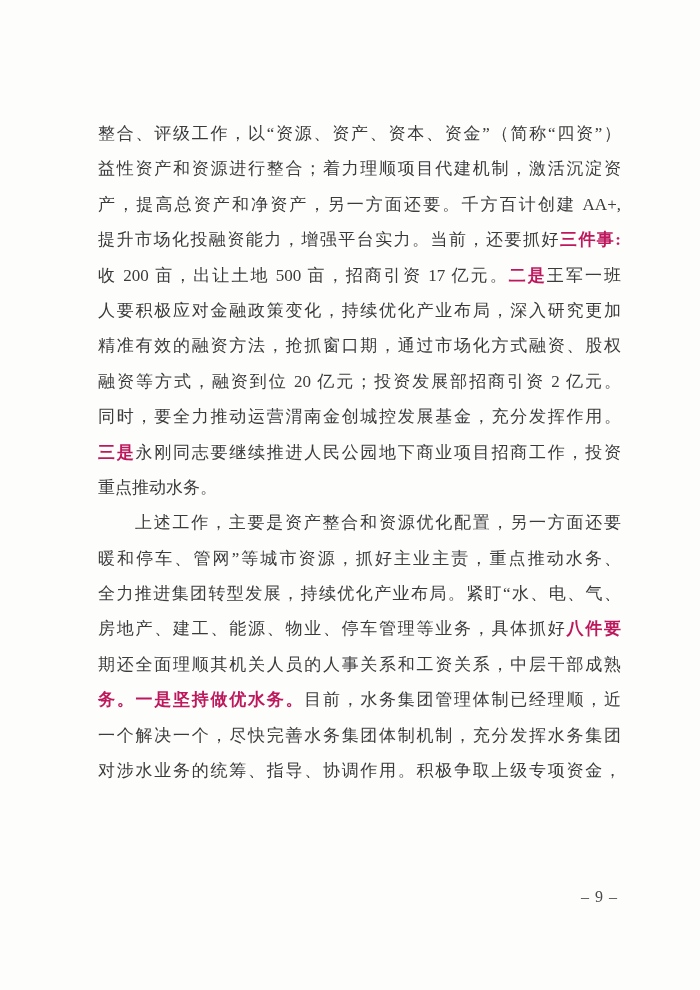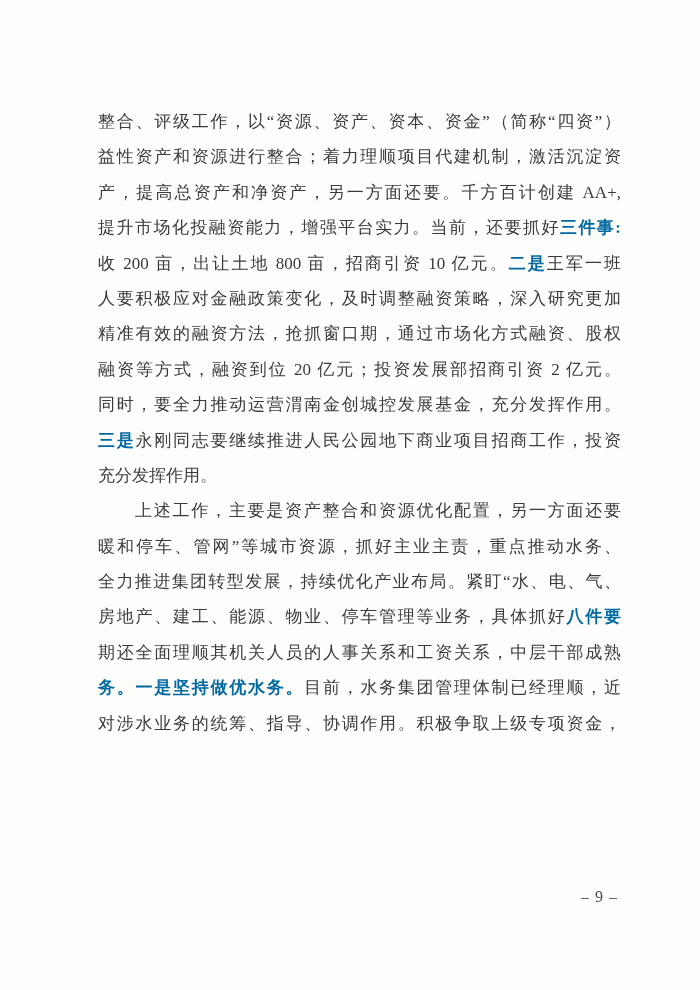--- a/index.html
+++ b/index.html
@@ -11,21 +11,21 @@
     position: relative;
     width: 700px;
     height: 990px;
     background: #fdfdfc;
     overflow: hidden;
     font-family: "Liberation Serif", serif;
   }
   .textblock {
     position: absolute;
     left: 98px;
-    top: 104px;
+    top: 116px;
     width: 523px;
     font-size: 17px;
     line-height: 35.4px;
     color: #3b3b3b;
     letter-spacing: 0;
   }
   .line {
     text-align: justify;
     text-align-last: justify;
     height: 35.4px;
@@ -35,49 +35,50 @@
     text-align-last: left;
   }
   .line.indent {
     padding-left: 37px;
   }
   .seg {
     font-weight: 400;
   }
   .seg.bold {
     font-weight: 700;
-    color: #0369a1;
+    color: #be185d;
   }
   .footer {
     position: absolute;
     top: 888px;
     right: 82px;
     font-size: 16px;
     color: #4a4a4a;
     letter-spacing: 1px;
   }
 </style>
 </head>
 <body>
 
 <div class="page">
   <div class="textblock">
       <div class="line"><span class="seg">整合、评级工作，以“资源、资产、资本、资金”（简称“四资”）</span></div>
       <div class="line"><span class="seg">益性资产和资源进行整合；着力理顺项目代建机制，激活沉淀资</span></div>
       <div class="line"><span class="seg">产，提高总资产和净资产，另一方面还要。千方百计创建 AA+,</span></div>
       <div class="line"><span class="seg">提升市场化投融资能力，增强平台实力。当前，还要抓好</span><span class="seg bold">三件事:</span></div>
-      <div class="line"><span class="seg">收 200 亩，出让土地 800 亩，招商引资 10 亿元。</span><span class="seg bold">二是</span><span class="seg">王军一班</span></div>
-      <div class="line"><span class="seg">人要积极应对金融政策变化，及时调整融资策略，深入研究更加</span></div>
+      <div class="line"><span class="seg">收 200 亩，出让土地 500 亩，招商引资 17 亿元。</span><span class="seg bold">二是</span><span class="seg">王军一班</span></div>
+      <div class="line"><span class="seg">人要积极应对金融政策变化，持续优化产业布局，深入研究更加</span></div>
       <div class="line"><span class="seg">精准有效的融资方法，抢抓窗口期，通过市场化方式融资、股权</span></div>
       <div class="line"><span class="seg">融资等方式，融资到位 20 亿元；投资发展部招商引资 2 亿元。</span></div>
       <div class="line"><span class="seg">同时，要全力推动运营渭南金创城控发展基金，充分发挥作用。</span></div>
       <div class="line"><span class="seg bold">三是</span><span class="seg">永刚同志要继续推进人民公园地下商业项目招商工作，投资</span></div>
-      <div class="line end"><span class="seg">充分发挥作用。</span></div>
+      <div class="line end"><span class="seg">重点推动水务。</span></div>
       <div class="line indent"><span class="seg">上述工作，主要是资产整合和资源优化配置，另一方面还要</span></div>
       <div class="line"><span class="seg">暖和停车、管网”等城市资源，抓好主业主责，重点推动水务、</span></div>
       <div class="line"><span class="seg">全力推进集团转型发展，持续优化产业布局。紧盯“水、电、气、</span></div>
       <div class="line"><span class="seg">房地产、建工、能源、物业、停车管理等业务，具体抓好</span><span class="seg bold">八件要</span></div>
       <div class="line"><span class="seg">期还全面理顺其机关人员的人事关系和工资关系，中层干部成熟</span></div>
       <div class="line"><span class="seg bold">务。一是坚持做优水务。</span><span class="seg">目前，水务集团管理体制已经理顺，近</span></div>
+      <div class="line"><span class="seg">一个解决一个，尽快完善水务集团体制机制，充分发挥水务集团</span></div>
       <div class="line"><span class="seg">对涉水业务的统筹、指导、协调作用。积极争取上级专项资金，</span></div>
     </div>
   <div class="footer">– 9 –</div>
 </div>
 
 </body></html>

